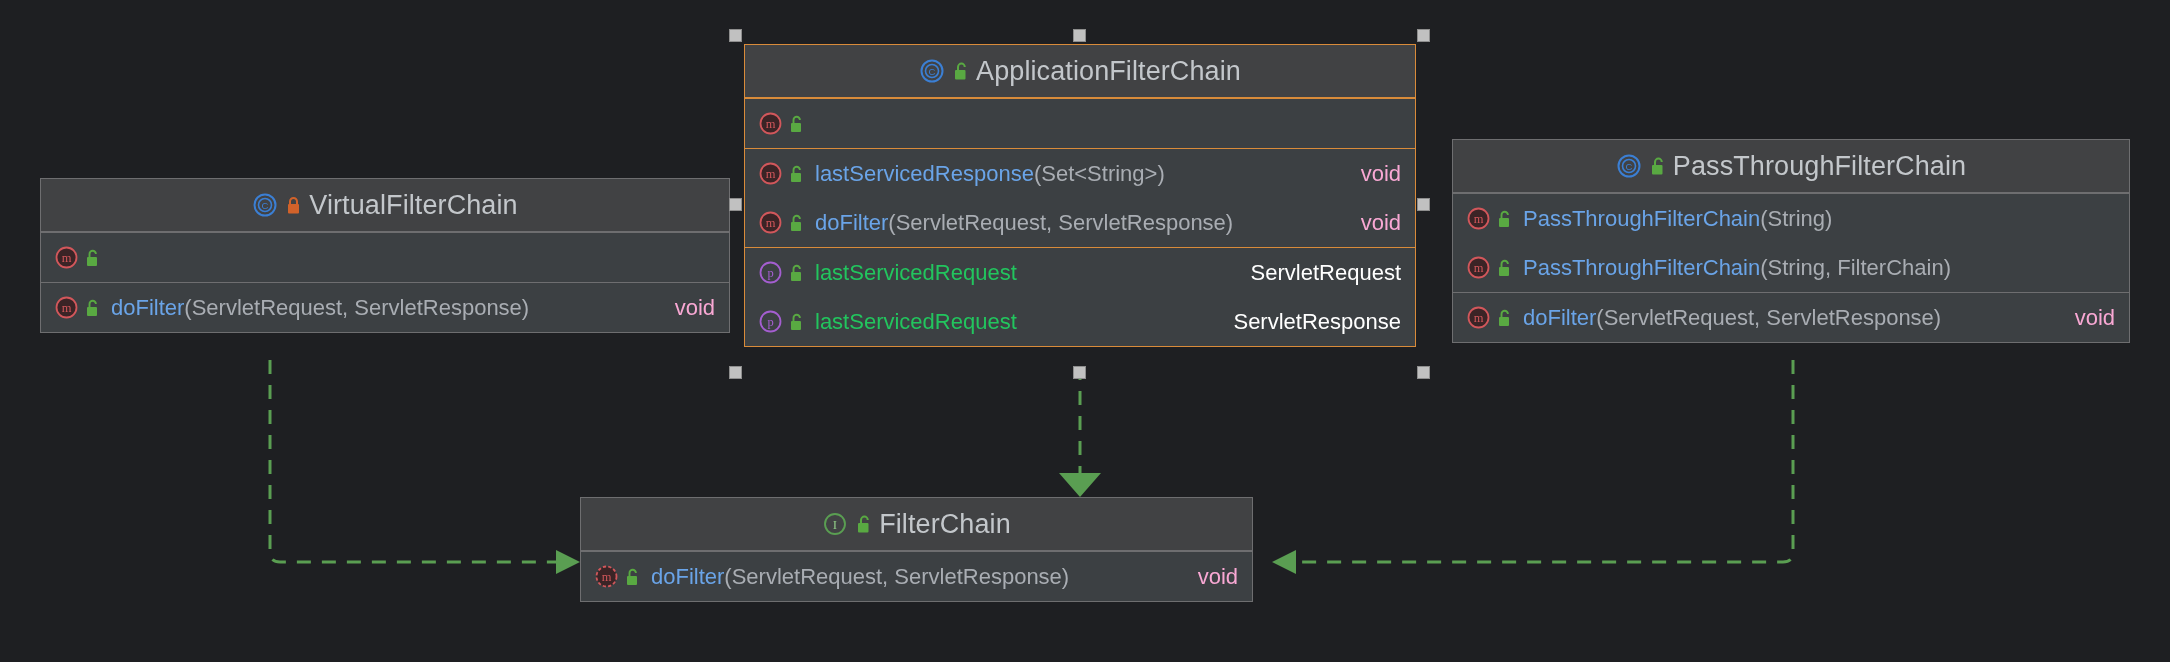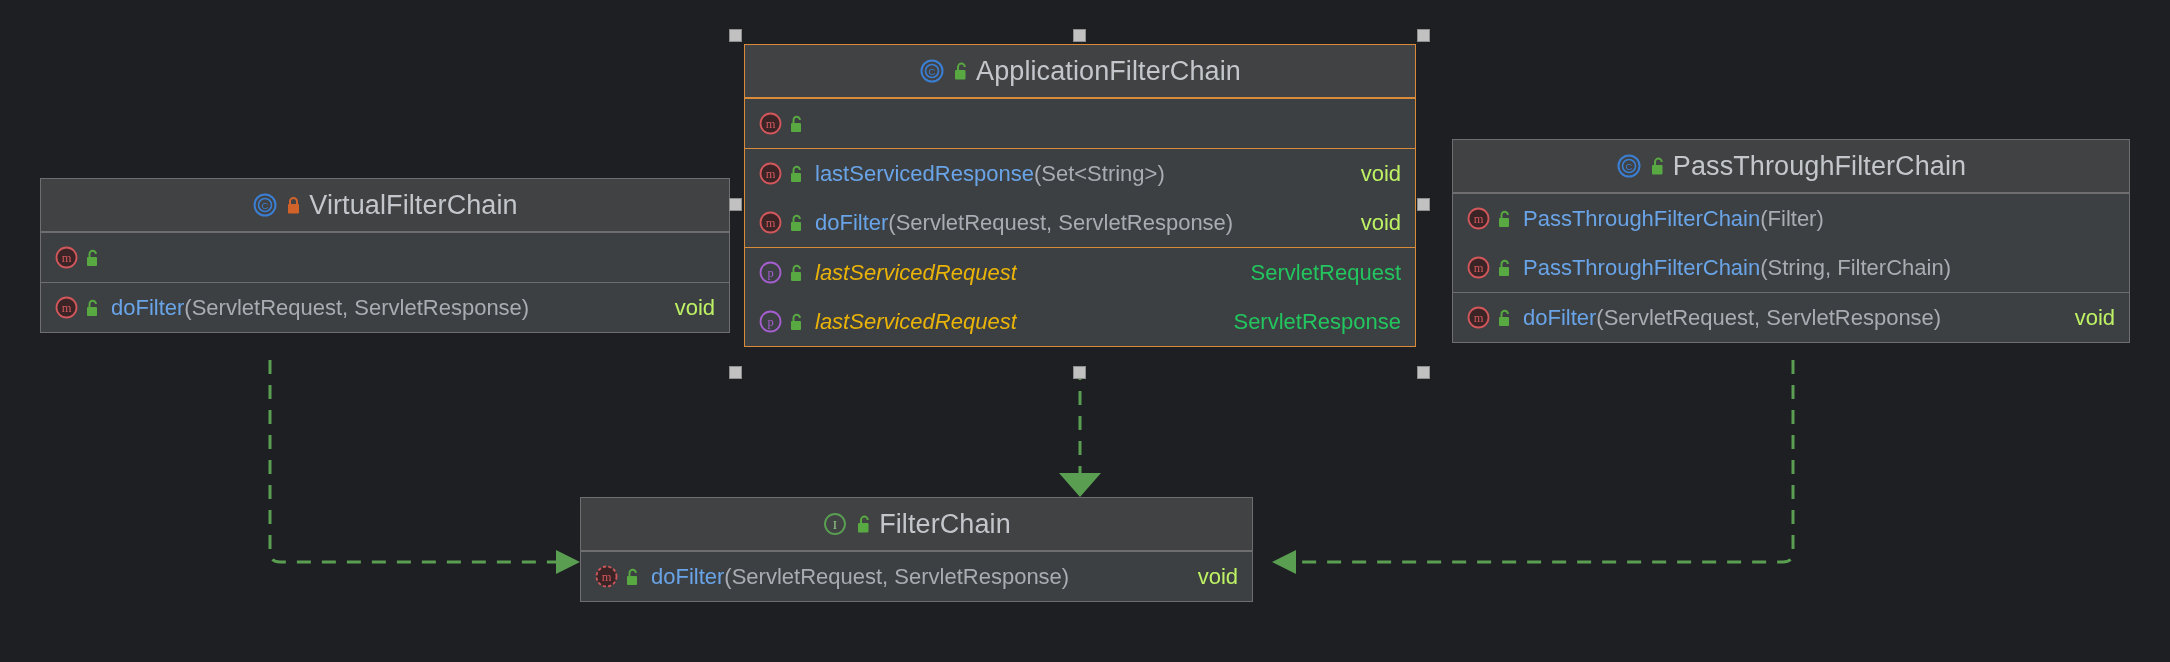--- a/index.html
+++ b/index.html
@@ -84,24 +84,24 @@
     overflow: hidden;
     text-overflow: clip;
   }
   .row .rettype {
     margin-left: auto;
     padding-left: 16px;
     font-size: 22px;
     flex: none;
   }
   .mname   { color: #6aa4e8; }
-  .pname   { color: #eab308; font-style: italic; }
+  .pname   { color: #22c55e; }
   .params  { color: #a9adb3; }
-  .ret-void{ color: #bef264; }
-  .ret-type{ color: #22c55e; }
+  .ret-void{ color: #f9a8d4; }
+  .ret-type{ color: #ffffff; }
 
   
   .ico { display: block; }
 
   
   .handle {
     position: absolute;
     width: 13px;
     height: 13px;
     background: #c1c1c1;
@@ -293,21 +293,21 @@
         <span class="icons">
           <svg class="ico" width="25" height="25" viewBox="0 0 25 25">
             <circle cx="12.5" cy="12.5" r="10" fill="#3b2426" stroke="#d2575b" stroke-width="1.8"></circle>
             <text x="12.5" y="16.8" font-family="Liberation Serif, serif" font-size="12.5" fill="#d2575b" text-anchor="middle">m</text>
           </svg>
           <svg class="ico" width="16" height="20" viewBox="0 0 16 20">
             <path d="M5.5 9 V6 a3.2 3.2 0 0 1 6.4 0" fill="none" stroke="#59a942" stroke-width="1.9"></path>
             <rect x="3" y="9" width="10" height="9" rx="1" fill="#59a942"></rect>
           </svg>
         </span>
-        <span class="sig"><span class="mname">PassThroughFilterChain</span><span class="params">(Filter)</span></span>
+        <span class="sig"><span class="mname">PassThroughFilterChain</span><span class="params">(String)</span></span>
       </div>
       <div class="row">
         <span class="icons">
           <svg class="ico" width="25" height="25" viewBox="0 0 25 25">
             <circle cx="12.5" cy="12.5" r="10" fill="#3b2426" stroke="#d2575b" stroke-width="1.8"></circle>
             <text x="12.5" y="16.8" font-family="Liberation Serif, serif" font-size="12.5" fill="#d2575b" text-anchor="middle">m</text>
           </svg>
           <svg class="ico" width="16" height="20" viewBox="0 0 16 20">
             <path d="M5.5 9 V6 a3.2 3.2 0 0 1 6.4 0" fill="none" stroke="#59a942" stroke-width="1.9"></path>
             <rect x="3" y="9" width="10" height="9" rx="1" fill="#59a942"></rect>

